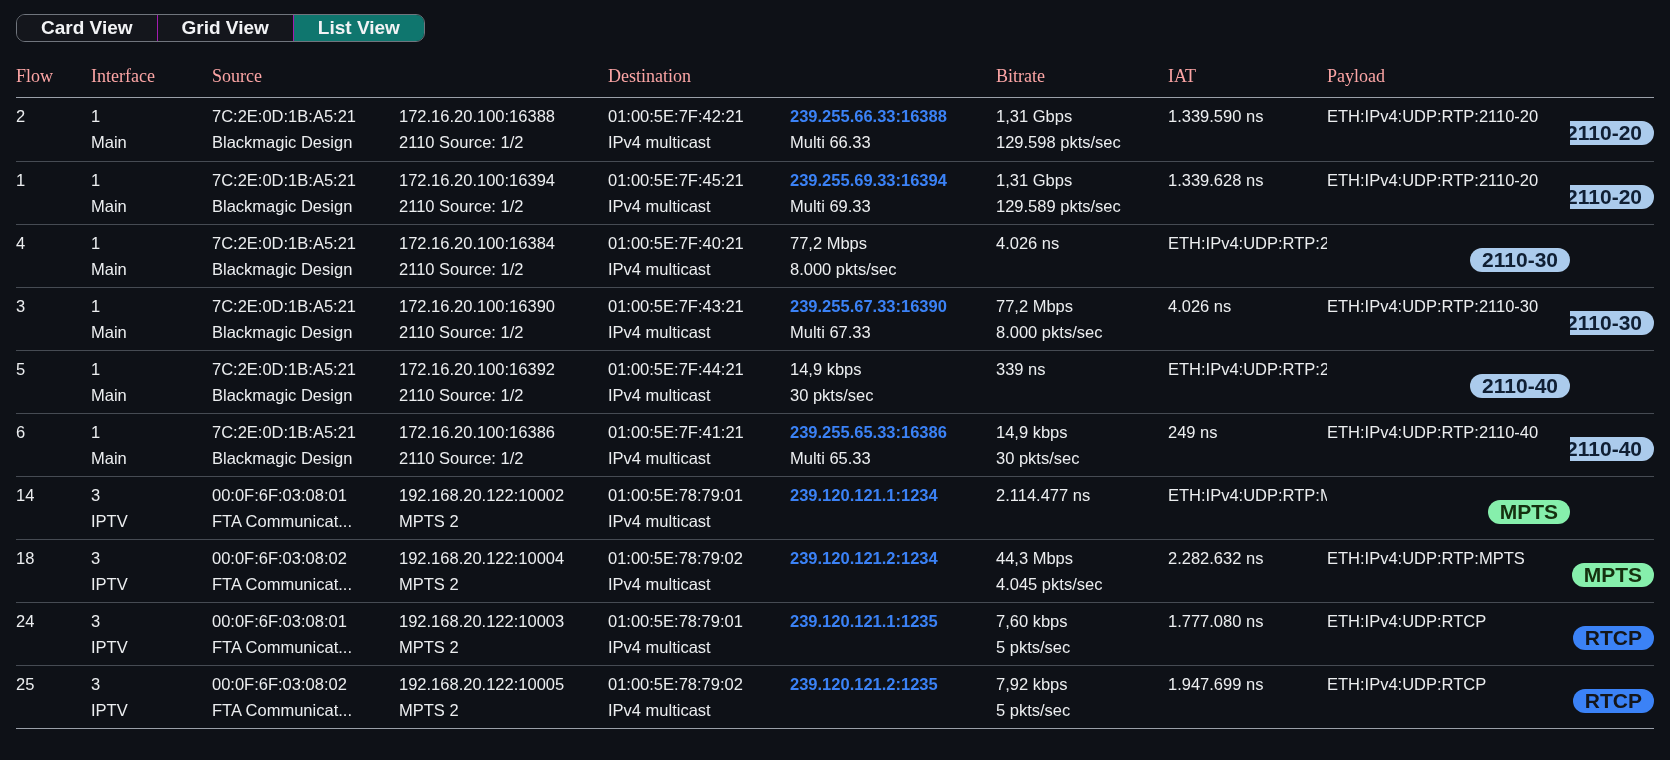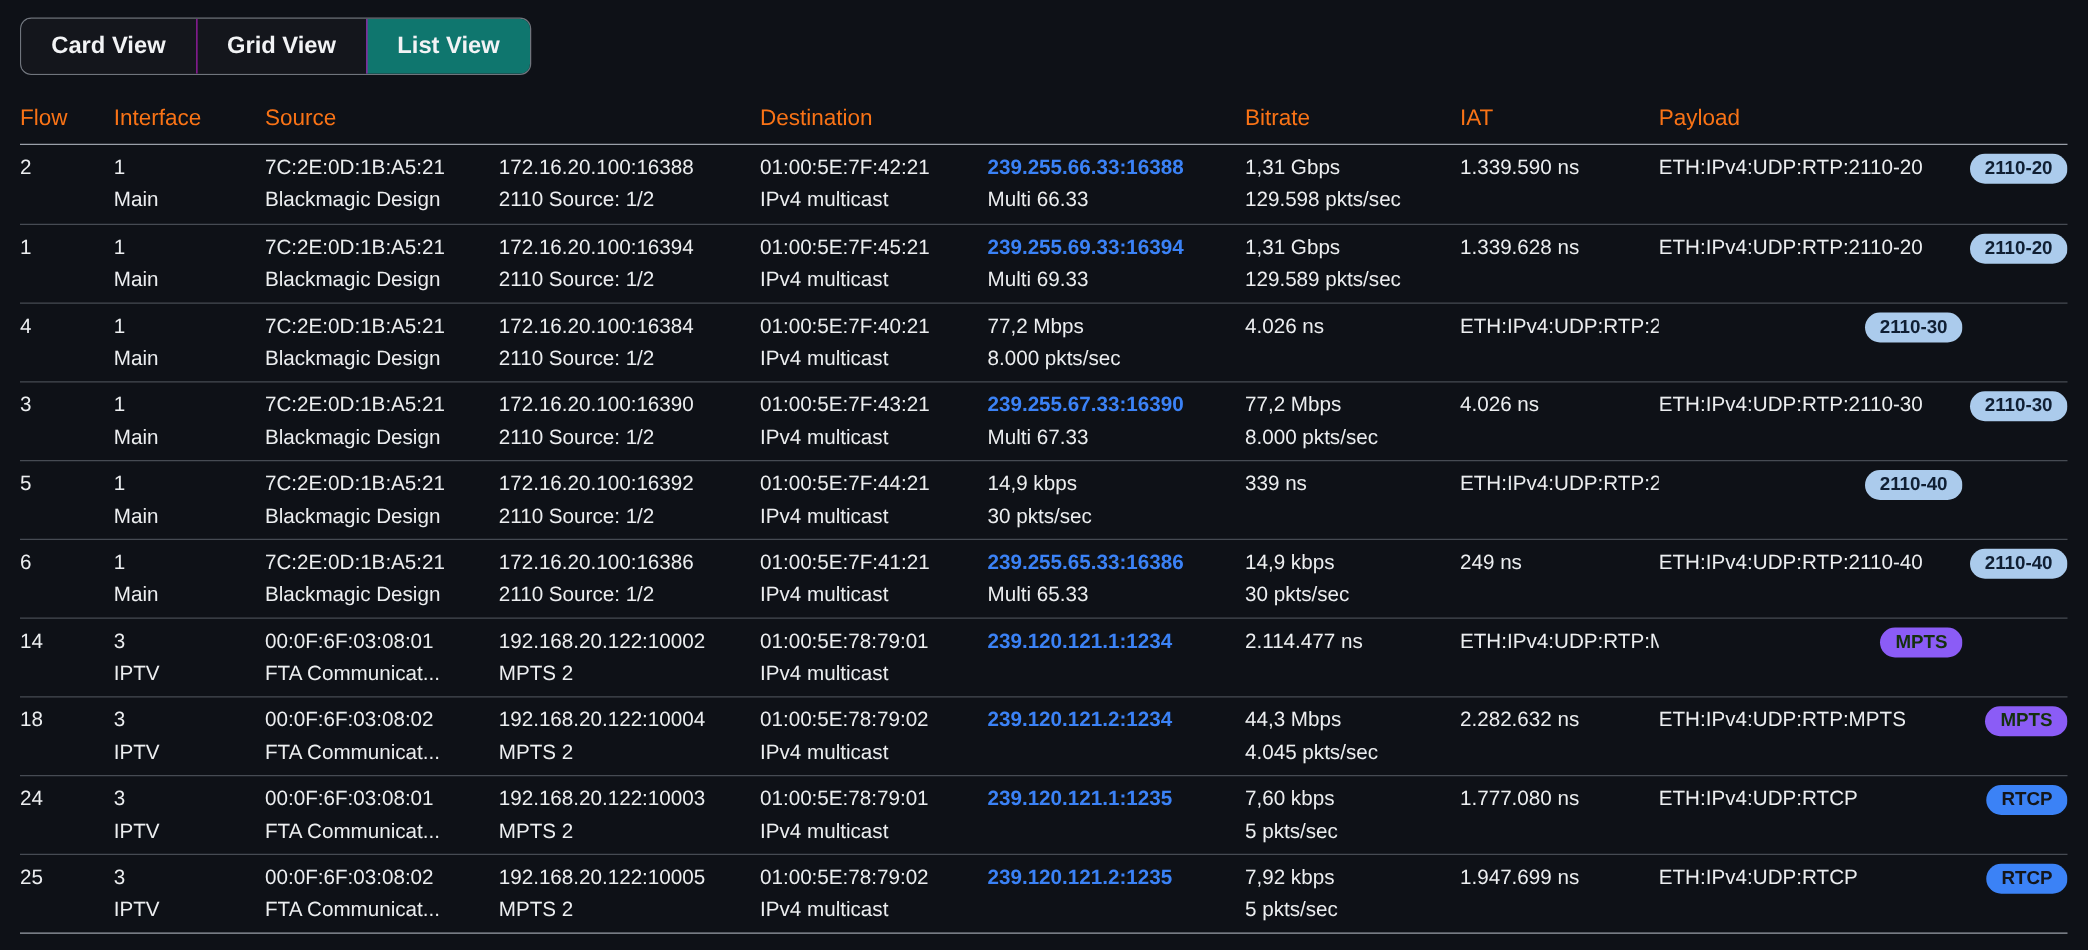--- a/index.html
+++ b/index.html
@@ -13,21 +13,21 @@
     color: #eceef0;
   }
 
   
   .tabbar {
     display: inline-flex;
     margin: 14px 0 0 16px;
     border: 1px solid #70757d;
     border-radius: 9px;
     overflow: hidden;
-    height: 46px;
+    height: 28px;
     box-sizing: border-box;
     background: #14161c;
   }
   .tab {
     display: flex;
     align-items: center;
     justify-content: center;
     padding: 0 24px;
     font-size: 19px;
     font-weight: 600;
@@ -48,51 +48,52 @@
   }
   .grid {
     display: grid;
     grid-template-columns: 75px 121px 187px 209px 182px 206px 172px 159px 243px 1fr;
   }
   .header-row {
     padding: 24px 0 10px 0;
     border-bottom: 1px solid #9aa0a9;
     font-size: 18px;
     font-weight: 500;
-    color: #f97316;
+    color: #fca5a5;
+    font-family: Liberation Serif, serif;
   }
   .row {
     min-height: 63px;
     box-sizing: border-box;
     padding: 5px 0 4px 0;
     border-top: 1px solid #464b53;
     cursor: pointer;
   }
   .row:first-child { border-top: none; }
   .cell { overflow: hidden; }
   .cell .main, .cell .sub {
     font-size: 16.5px;
     line-height: 26px;
     white-space: nowrap;
   }
   .cell .main.bold { font-weight: 700; color: #3b82f6; }
 
   
   .cell-badge { display: flex; justify-content: flex-end; align-items: flex-start; }
   .badge {
-    margin-top: 2px;
+    margin-top: 18px;
     padding: 1px 12px 2px 12px;
     border-radius: 13px;
-    font-size: 15px;
+    font-size: 21px;
     font-weight: 700;
     line-height: 21px;
     white-space: nowrap;
   }
   .badge-blue  { background: #abcbec; color: #101f33; }
-  .badge-green { background: #8b5cf6; color: #15300f; }
+  .badge-green { background: #86efac; color: #15300f; }
   .badge-white { background: #3b82f6; color: #14161a; }
 </style>
 </head>
 <body>
 
 
 
 
 <div class="tabbar">
   <button class="tab">Card View</button>

